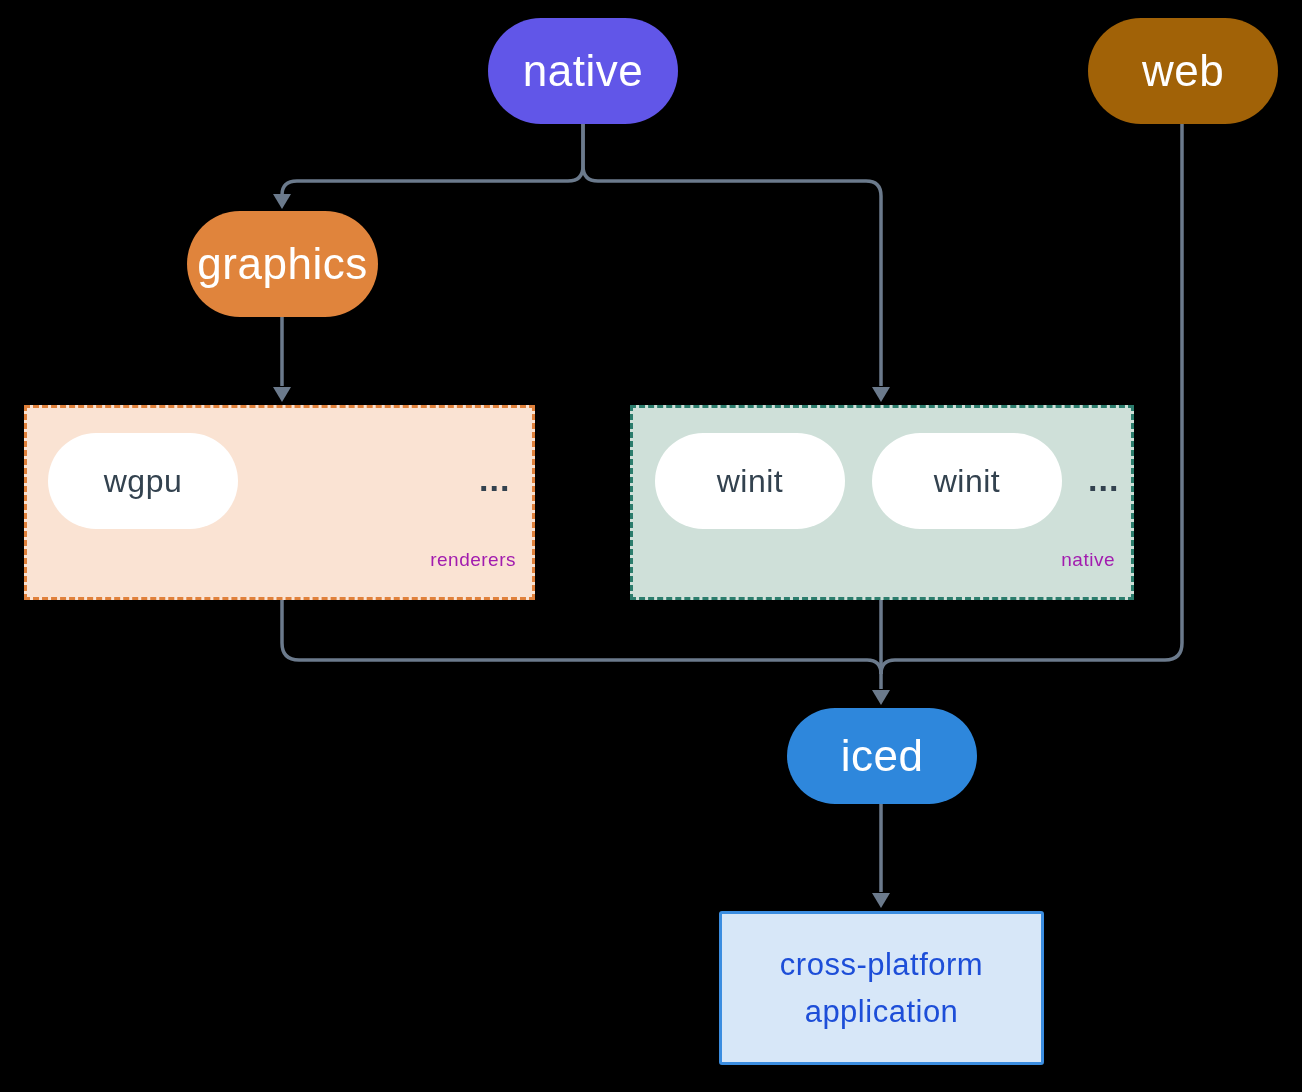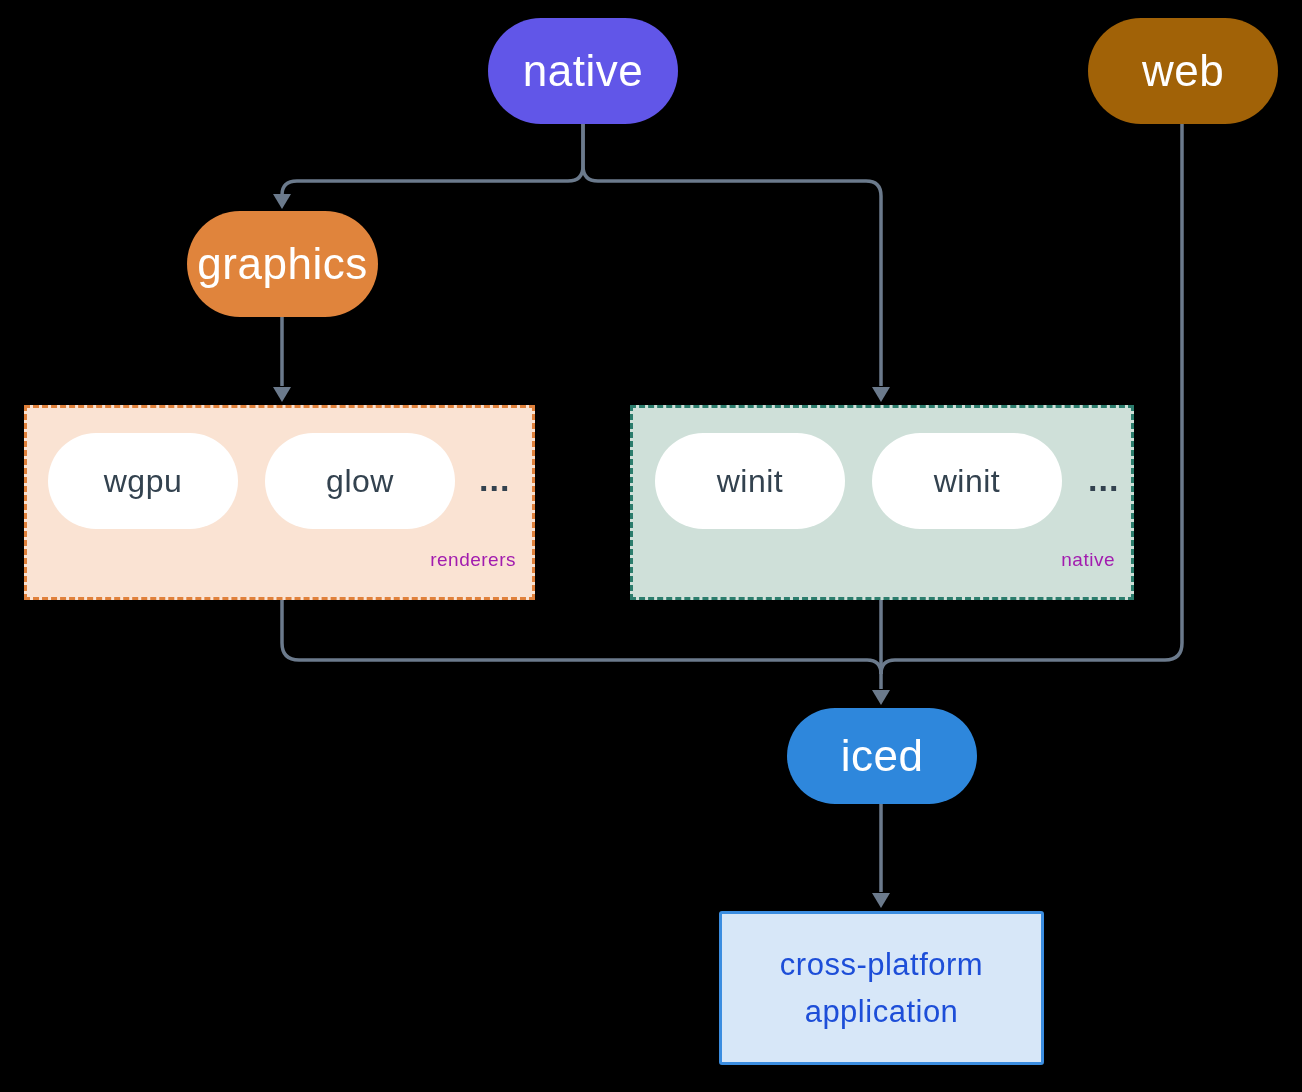--- a/index.html
+++ b/index.html
@@ -77,23 +77,20 @@
 </div>
 
 <div class="pill" id="node-graphics">
   <span>graphics</span>
 </div>
 
 <div class="group" id="group-renderers">
   <div class="subpill" style="left:21px;top:25px;">
     <span>wgpu</span>
   </div>
-  <div class="subpill" style="left:238px;top:25px;">
-    <span>glow</span>
-  </div>
   <div class="ellipsis" style="left:452px;top:52px;">...</div>
   <div class="group-label">renderers</div>
 </div>
 
 <div class="group" id="group-shells">
   <div class="subpill" style="left:22px;top:25px;">
     <span>winit</span>
   </div>
   <div class="subpill" style="left:239px;top:25px;">
     <span>winit</span>

